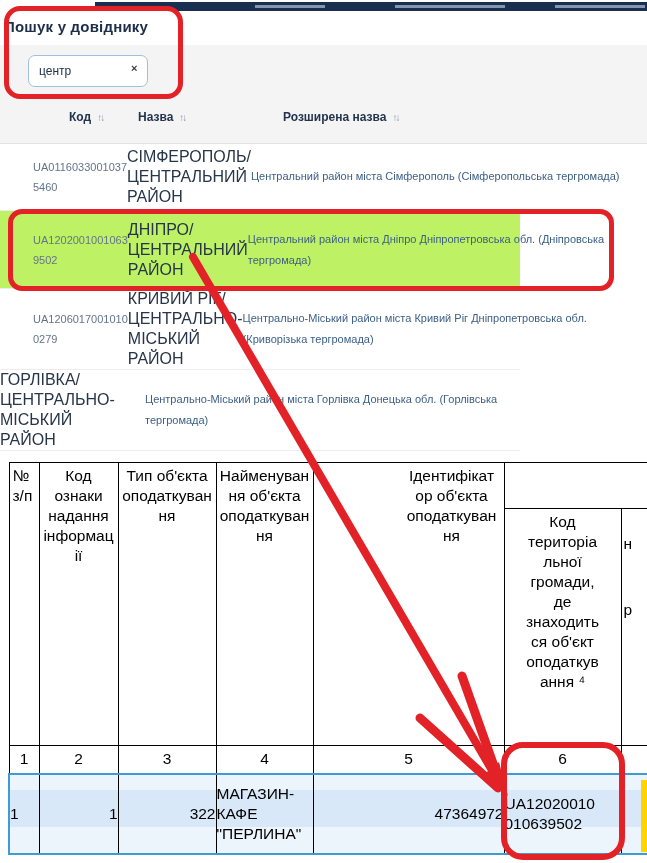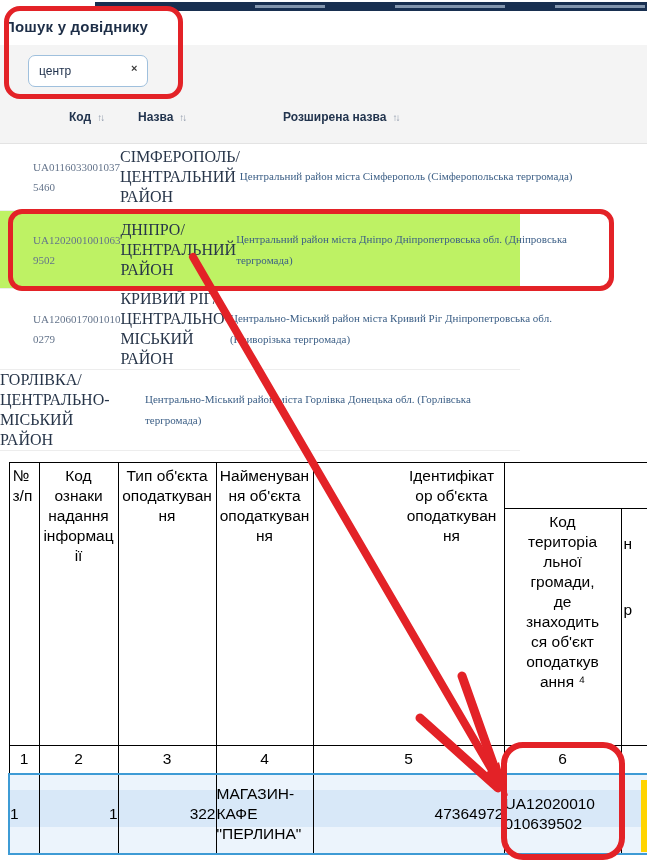--- a/index.html
+++ b/index.html
@@ -19,21 +19,21 @@
                 border:1px solid #9fc0dd;border-radius:7px;background:#fff;
                 font-family:"Liberation Sans",sans-serif;font-size:12px;color:#23344e;
                 padding:0 20px 0 10px;outline:none;}
   .clear-x{position:absolute;left:131px;top:63px;font-size:11px;font-weight:bold;color:#3a3a3a;
            cursor:pointer;line-height:11px;}
 
   
   .dir-head{position:absolute;left:0;top:98px;width:647px;height:45px;}
   .dir-head .hcell{position:absolute;top:12px;font-size:12px;font-weight:bold;color:#22344e;}
   .sort{font-size:10px;font-weight:normal;color:#8b96a8;letter-spacing:-2px;margin-left:6px;}
-  .dir-rows{position:absolute;left:0;top:143px;width:520px;font-family:Liberation Serif, serif;}
+  .dir-rows{position:absolute;left:0;top:143px;width:520px;}
   .dir-row{display:flex;align-items:center;border-bottom:1px solid #ededed;box-sizing:border-box;}
   .dir-row.hl{background:#bef264;justify-content:space-between;}
   .dir-code{width:105px;margin-left:33px;color:#64748b;font-size:11px;line-height:20px;}
   .dir-name{width:145px;color:#273549;font-size:16px;line-height:20px;}
   .dir-full{width:360px;color:#3c5f86;font-size:11px;line-height:21px;white-space:nowrap;}
 
   
   .bt-wrap{position:absolute;left:8px;top:462px;width:639px;height:396px;overflow:hidden;}
   table.bt{border-collapse:collapse;table-layout:fixed;width:672px;
            font-family:"Liberation Sans",sans-serif;color:#000;}

